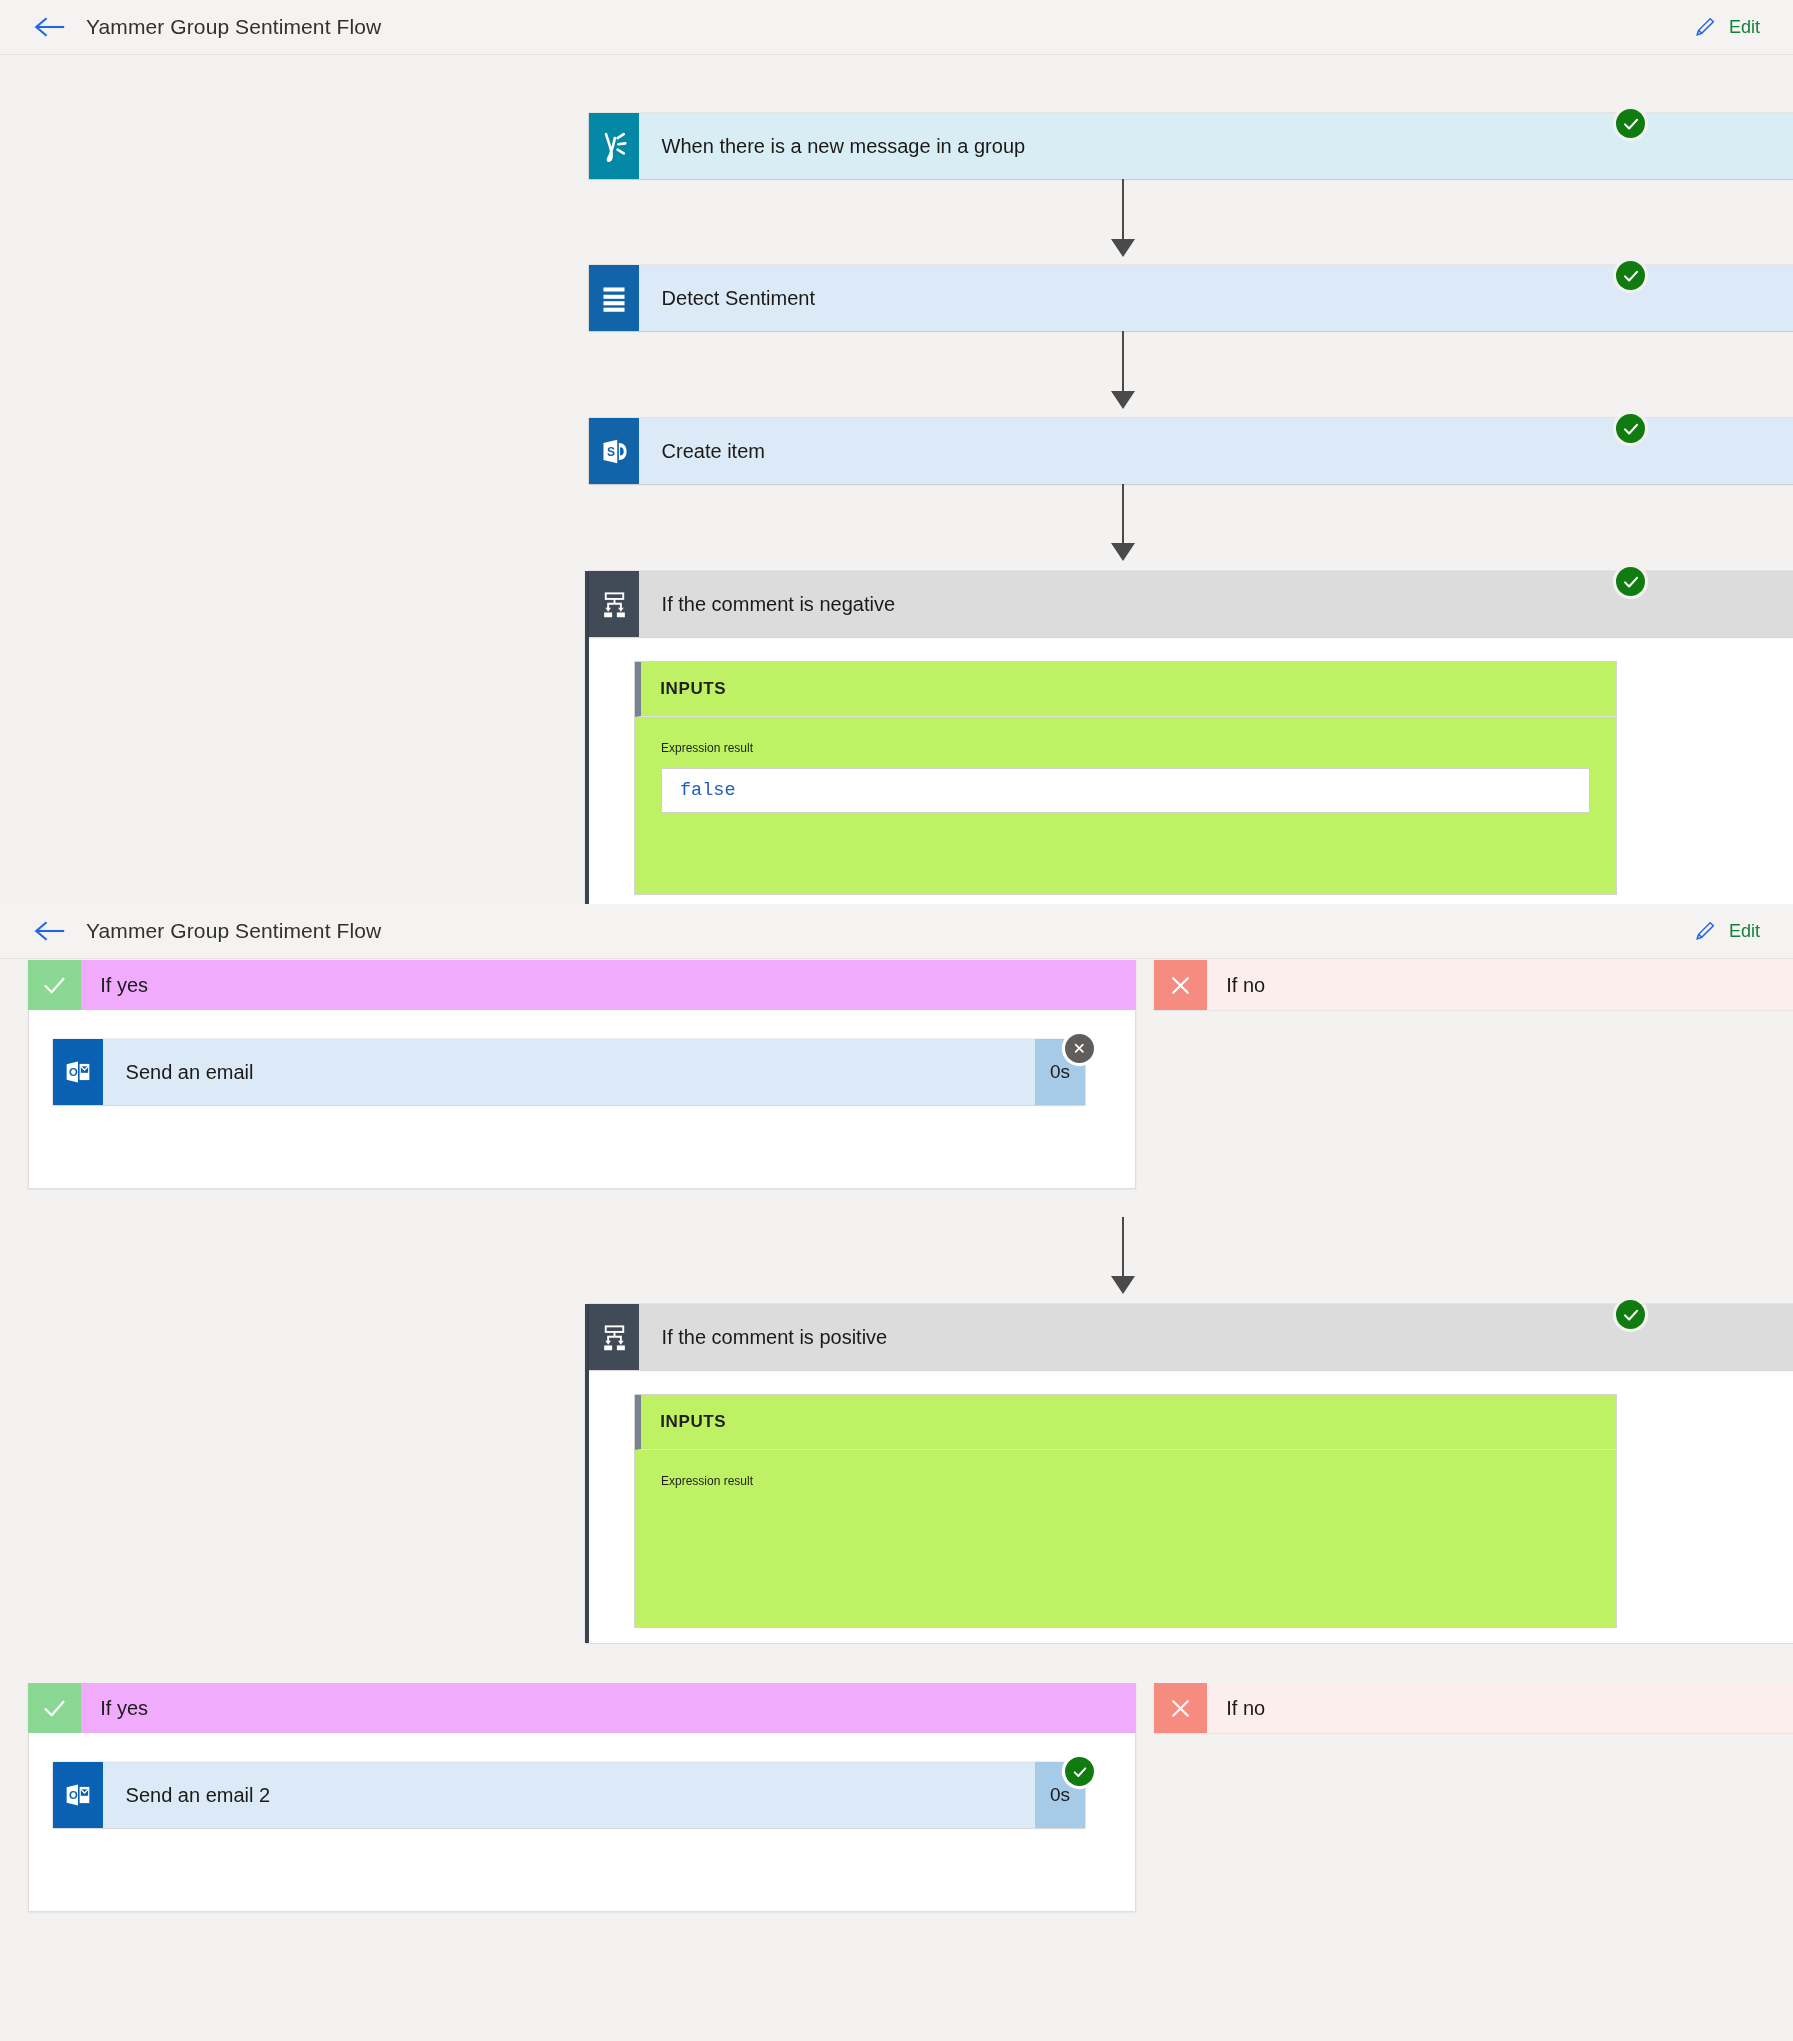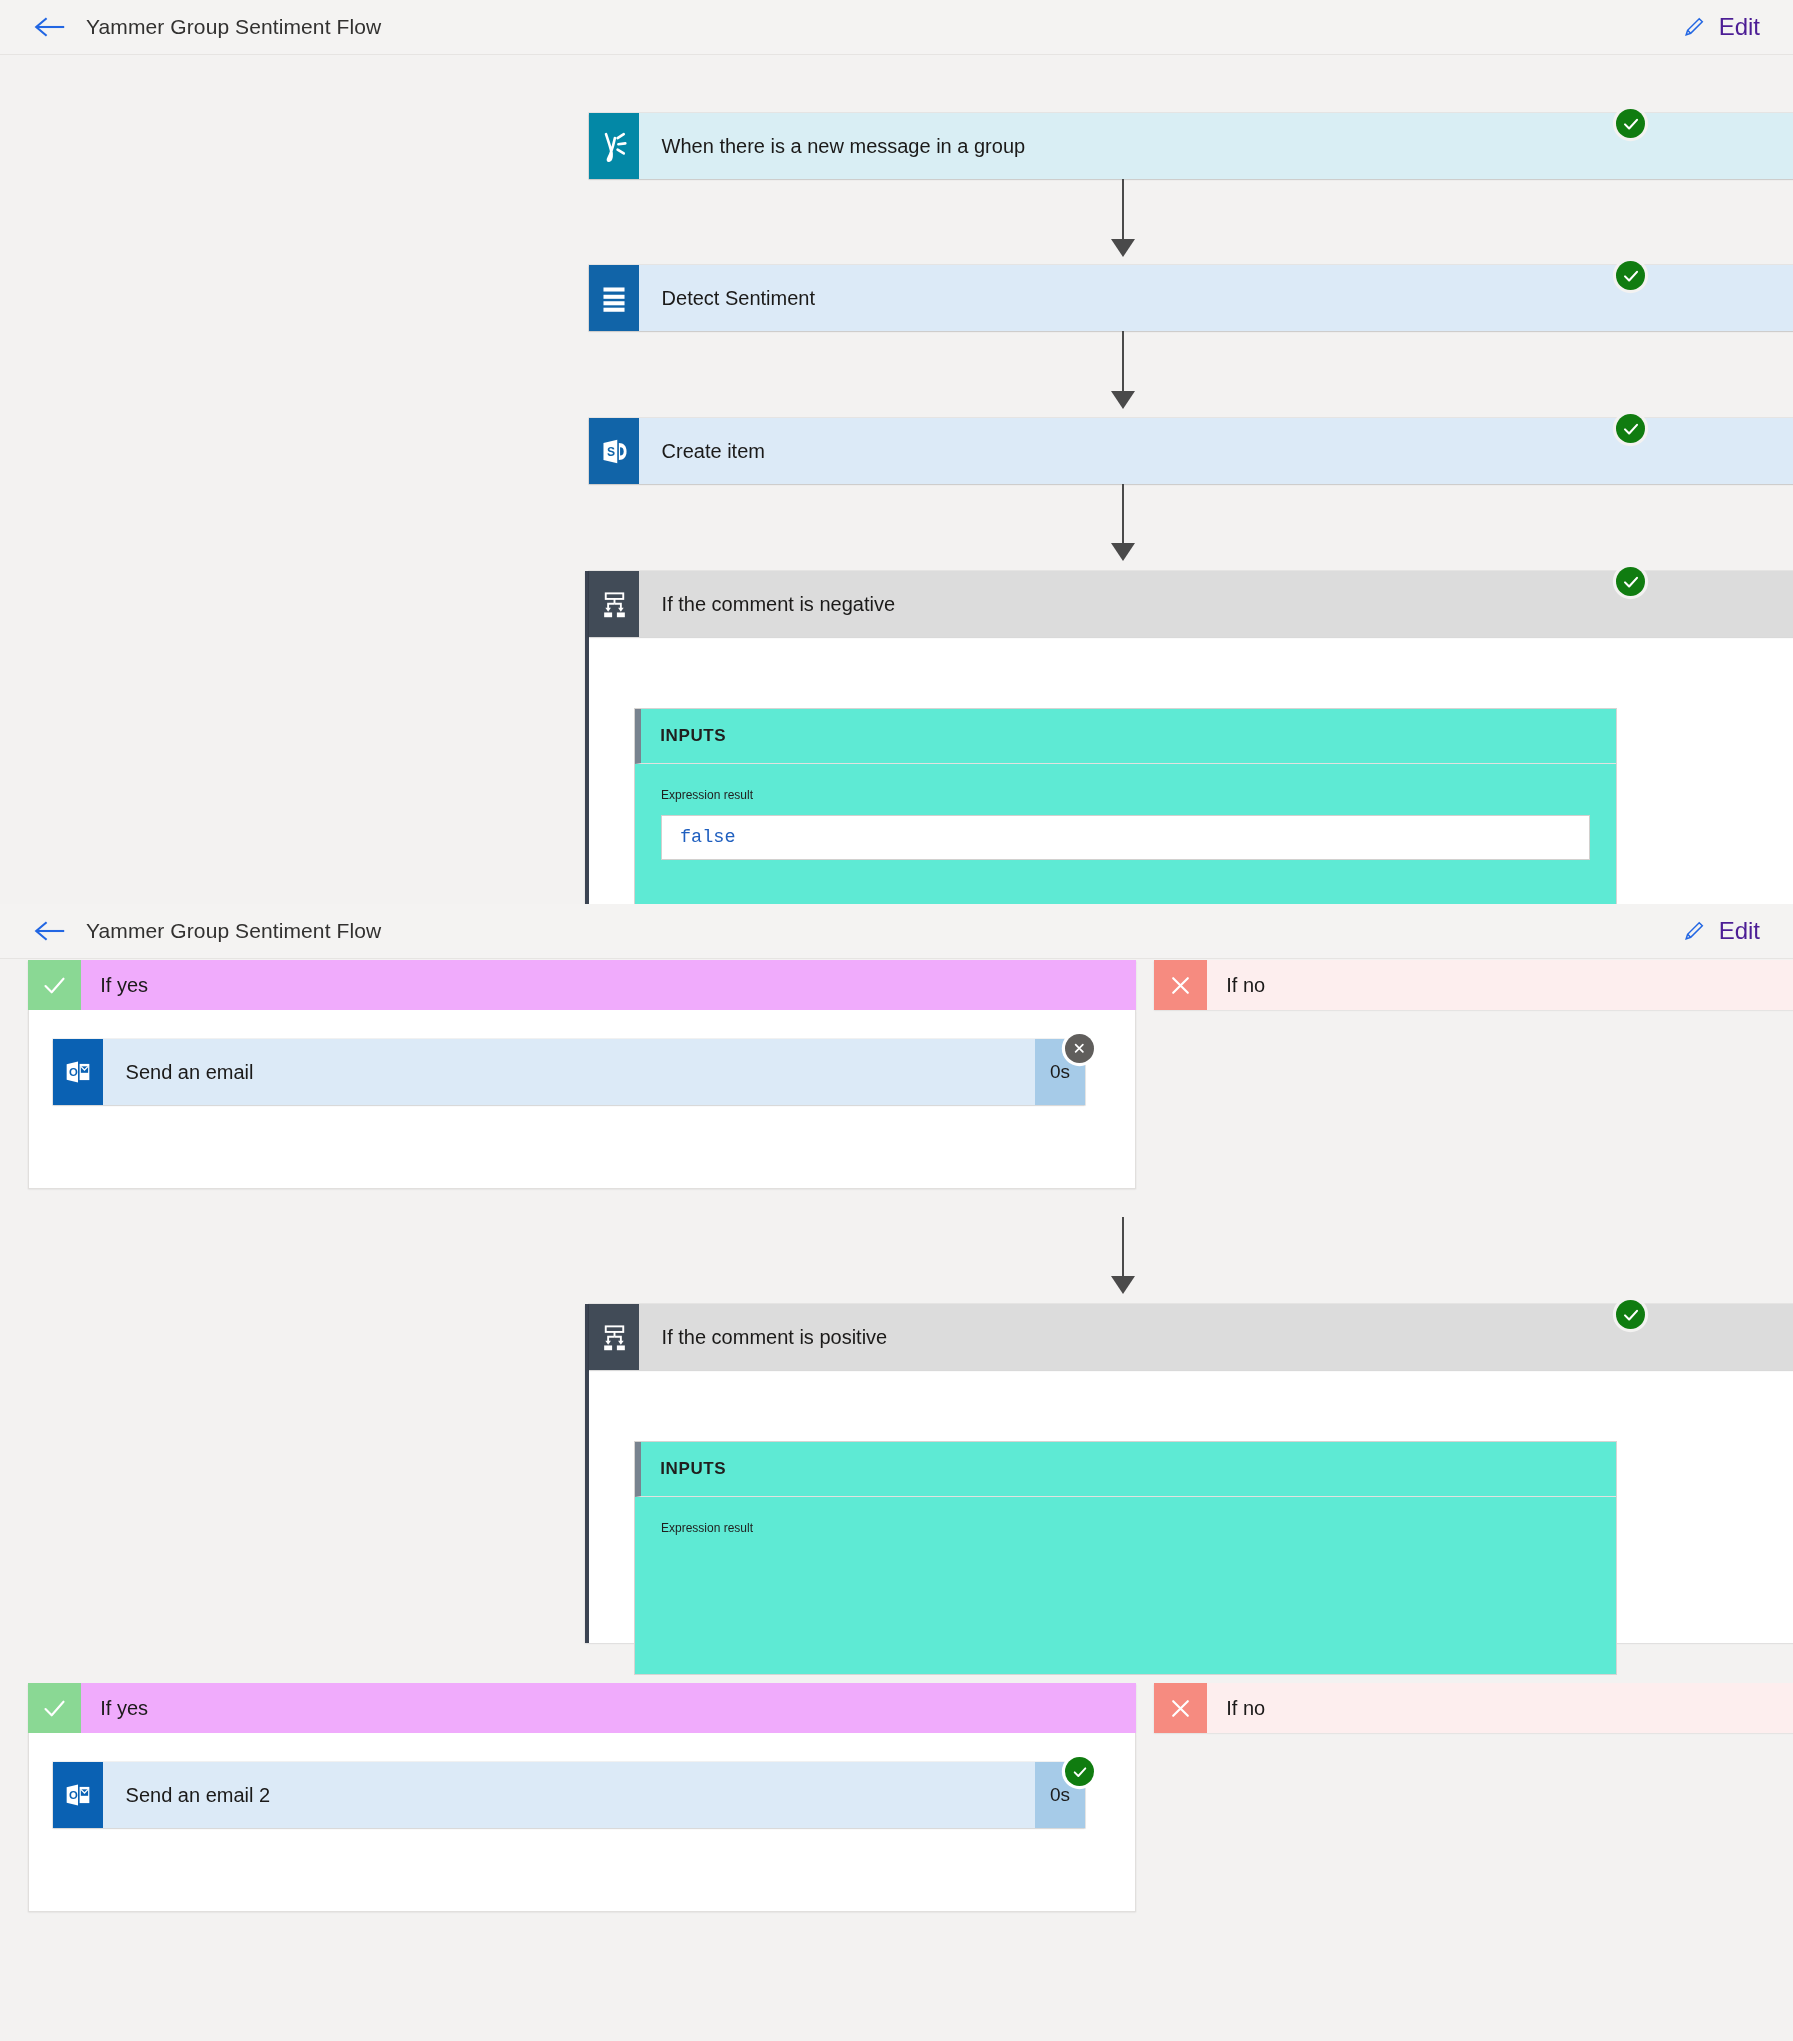--- a/index.html
+++ b/index.html
@@ -37,21 +37,21 @@
     color: #323130;
     letter-spacing: 0.1px;
     white-space: nowrap;
   }
   .edit-btn {
     position: absolute;
     right: 34px;
     display: flex; align-items: center; gap: 11.3px;
     cursor: pointer;
   }
-  .edit-btn .lbl { font-size: 24px; color: #4c1d95; }
+  .edit-btn .lbl { font-size: 18px; color: #15803d; }
 
   
   .canvas { position: absolute; left: 0; width: 1794px; background: #f3f2f1; overflow: hidden; }
 
   
   .node {
     position: absolute;
     display: flex;
     height: 66px;
     box-shadow: 0 0.8px 1.6px rgba(0,0,0,.22), 0 0 0 0.8px rgba(0,0,0,.07);
@@ -109,23 +109,22 @@
   
   .cond-body {
     position: absolute;
     background: #ffffff;
     border-left: 4px solid #3b4452;
     border-right: 4px solid #3b4452;
     box-shadow: 0 0.8px 1.6px rgba(0,0,0,.16);
   }
   .inputs-card {
     position: absolute;
-    background: #5eead4;
+    background: #bef264;
     border: 0.8px solid #d6d4d2;
-    margin-top: 47px;
   }
   .inputs-head {
     height: 55px;
     display: flex; align-items: center;
     border-bottom: 0.8px solid #e3e1df;
     border-left: 6.4px solid #78838f;
     padding-left: 19.3px;
     font-size: 17px;
     font-weight: bold;
     letter-spacing: 0.6px;

